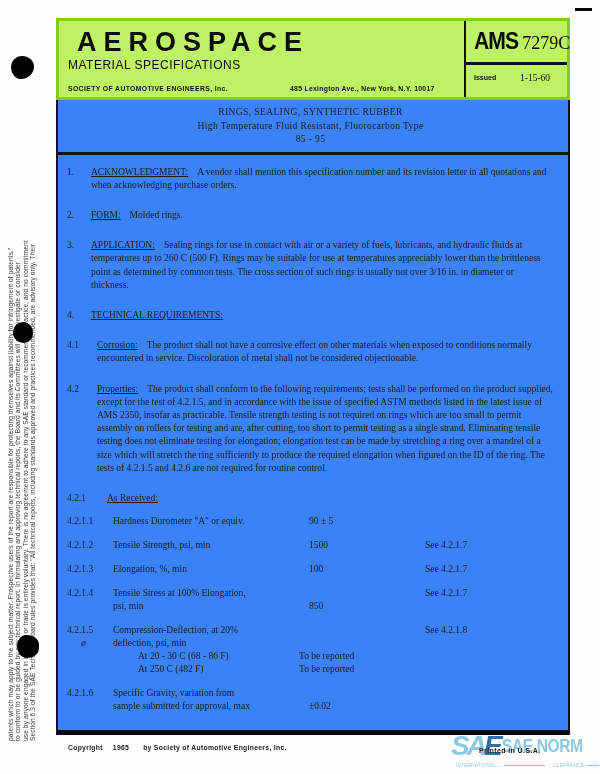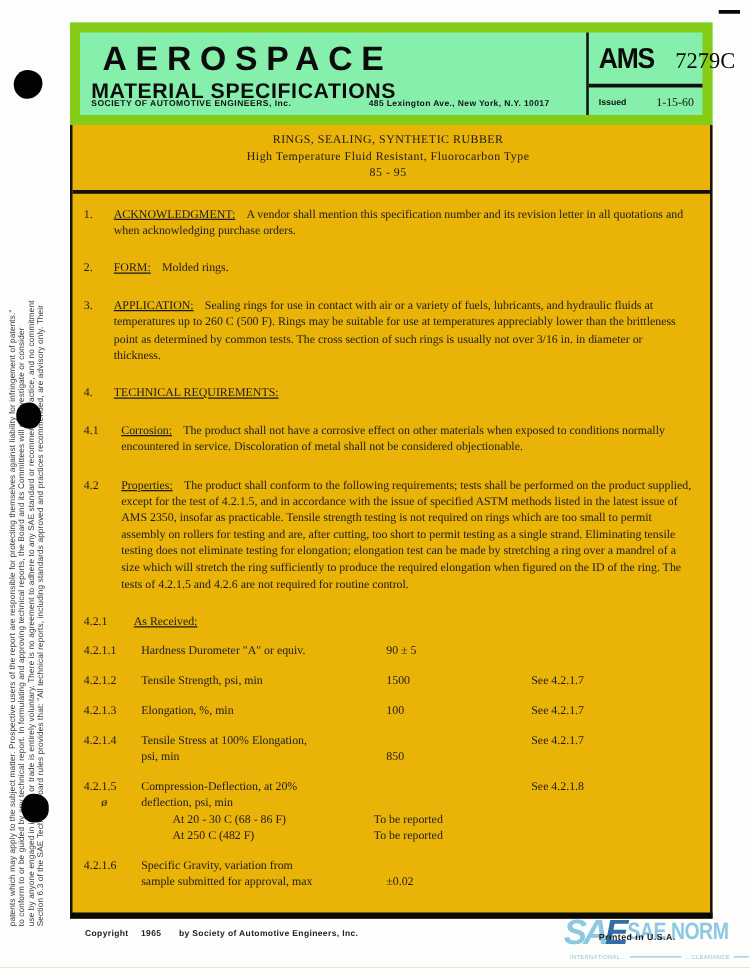--- a/index.html
+++ b/index.html
@@ -1,44 +1,44 @@
 <!DOCTYPE html>
 <html><head>
 <meta charset="utf-8">
 <style>
   html,body{margin:0;padding:0;background:#e8e8e8;}
   .page{position:relative;width:600px;height:774px;background:#fdfdfb;overflow:hidden;
         font-family:"Liberation Serif",serif;color:#1b1b1b;}
 
   
   .header-box{position:absolute;left:56px;top:18px;width:514px;height:82px;
-              border:8px solid #84cc16;box-sizing:border-box;background:#86efac;}
+              border:3px solid #84cc16;box-sizing:border-box;background:#bef264;}
   .h-title1{position:absolute;left:18px;top:6px;font-family:"Liberation Sans",sans-serif;
             font-weight:bold;font-size:27px;letter-spacing:7px;color:#0c0c0c;}
   .h-title2{position:absolute;left:9px;top:37px;font-family:"Liberation Sans",sans-serif;
-            font-weight:bold;font-size:17px;letter-spacing:0.5px;color:#0c0c0c;}
+            font-weight:normal;font-size:12px;letter-spacing:0.5px;color:#0c0c0c;}
   .h-society{position:absolute;left:9px;bottom:5px;font-family:"Liberation Sans",sans-serif;
              font-weight:bold;font-size:6.8px;letter-spacing:0.4px;color:#111;}
   .h-address{position:absolute;left:231px;bottom:5px;font-family:"Liberation Sans",sans-serif;
              font-weight:bold;font-size:6.8px;letter-spacing:0.3px;color:#111;}
   .v-divider{position:absolute;left:405px;top:0;bottom:0;width:2px;background:#0f0f0f;}
   .ams-row{position:absolute;left:407px;top:0;right:0;height:44px;border-bottom:3px solid #0f0f0f;
-           box-sizing:border-box;display:flex;align-items:baseline;gap:13px;padding:7px 0 0 8px;}
+           box-sizing:border-box;display:flex;align-items:baseline;gap:0;padding:7px 0 0 8px;}
   .ams-prefix{font-family:"Liberation Sans",sans-serif;font-weight:bold;font-size:23px;
               letter-spacing:-1px;transform:scaleX(0.92);transform-origin:left;color:#0a0a0a;}
   .ams-number{font-family:"Liberation Serif",serif;font-size:18px;color:#0a0a0a;}
   .iss-grid{position:absolute;left:407px;top:48px;right:0;bottom:0;display:grid;
             grid-template-columns:46px 1fr;row-gap:20px;padding:5px 0 0 8px;align-content:start;}
   .iss-label{font-family:"Liberation Sans",sans-serif;font-weight:bold;font-size:7px;color:#111;}
   .iss-date{font-family:"Liberation Serif",serif;font-size:9.5px;line-height:8px;color:#111;}
 
   
   .content-box{position:absolute;left:56px;top:100px;width:514px;height:635px;box-sizing:border-box;
                border-left:2px solid #141414;border-right:2px solid #141414;border-bottom:5px solid #090909;
-               padding:6px 14px 16px 9px;background:#eab308;}
+               padding:6px 14px 16px 9px;background:#3b82f6;}
   .title-block{text-align:center;font-size:9.5px;line-height:13.5px;letter-spacing:0.4px;}
   .title-rule{height:3px;background:#101010;margin:5px -14px 0 -9px;}
 
   .body{padding-top:11px;font-size:9.5px;line-height:13.2px;}
   .sec{display:grid;grid-template-columns:24px 1fr;margin-bottom:17px;}
   .sec.lvl2{grid-template-columns:30px 1fr;}
   .sec.lvl3{grid-template-columns:40px 1fr;margin-bottom:10px;}
   .hd{text-decoration:underline;margin-right:9px;}
 
   .prow{display:grid;grid-template-columns:46px 186px 112px 1fr;margin-bottom:11px;line-height:13px;}

